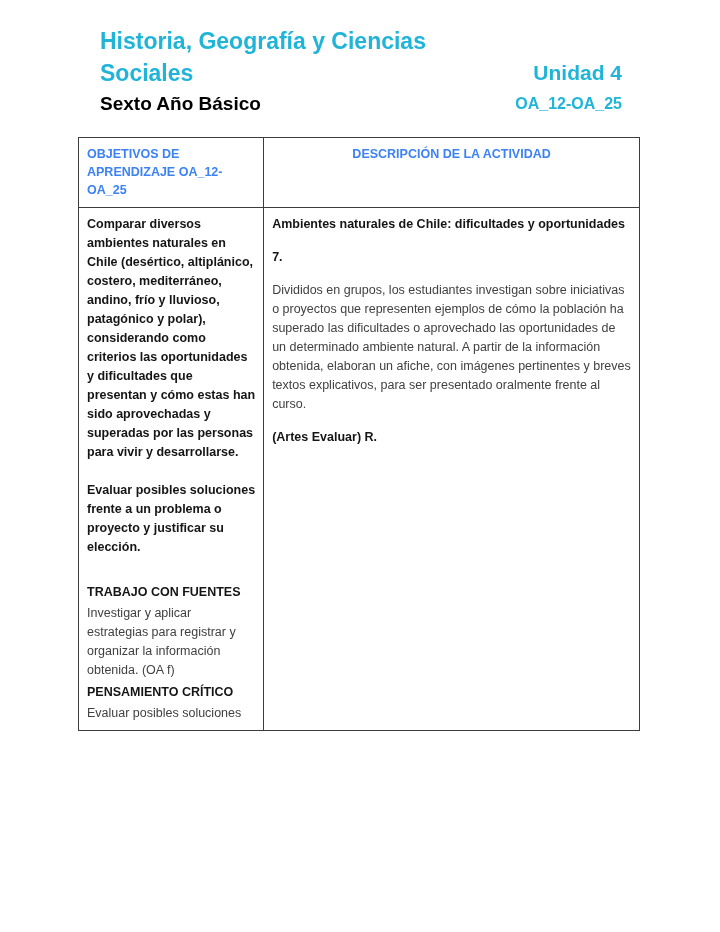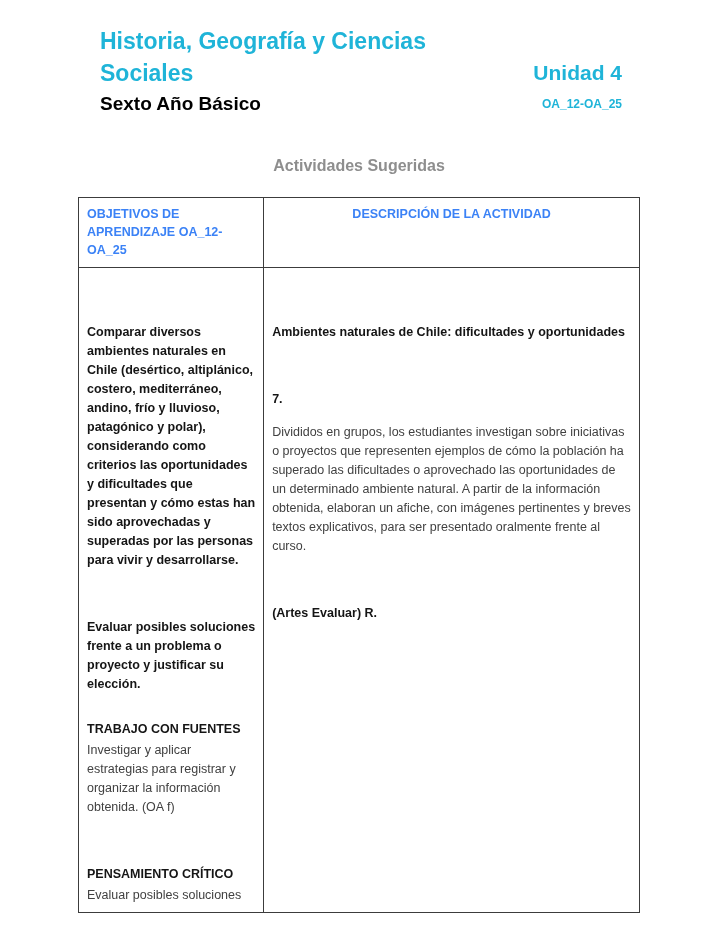--- a/index.html
+++ b/index.html
@@ -42,21 +42,21 @@
     margin-top: 4px;
     color: #000000;
   }
   .header-right {
     text-align: right;
     font-weight: bold;
     color: #1fb4d8;
     white-space: nowrap;
   }
   .unit-label { font-size: 21px; line-height: 32px; }
-  .oa-label   { font-size: 12px; line-height: 22px; margin-top: 4px; }
+  .oa-label   { font-size: 16px; line-height: 22px; margin-top: 4px; }
 
   
   .section-title {
     margin-top: 42px;
     text-align: center;
     font-size: 16px;
     font-weight: bold;
     color: #8e8e8e;
   }
 
@@ -84,21 +84,21 @@
     text-align: left;
   }
   th.col-description {
     text-align: center;
   }
   .activities-table td {
     font-size: 12.5px;
     line-height: 19px;
   }
   td p { margin: 0 0 19px 0; }
-  td .b { font-weight: bold; color: #151515; margin-top: 48px; }
+  td .b { font-weight: bold; color: #151515; }
   td .r { font-weight: normal; color: #414141; }
   td .heading { margin-bottom: 2px; }
   td .tight { margin-bottom: 3px; }
   td .gap-before { margin-top: 26px; }
   td .last { margin-bottom: 0; }
 
   .activity-cell p { margin-bottom: 14px; }
   .activity-cell .last { margin-bottom: 0; }
 </style>
 </head>
@@ -110,21 +110,20 @@
     <div class="header-left">
       <div class="doc-title">Historia, Geografía y Ciencias Sociales</div>
       <div class="doc-subtitle">Sexto Año Básico</div>
     </div>
     <div class="header-right">
       <div class="unit-label">Unidad 4</div>
       <div class="oa-label">OA_12-OA_25</div>
     </div>
   </div>
 
-  <div class="section-title">Actividades Sugeridas</div>
 
   <table class="activities-table">
     <thead>
       <tr>
         <th class="col-objectives">OBJETIVOS DE APRENDIZAJE OA_12-OA_25</th>
         <th class="col-description">DESCRIPCIÓN DE LA ACTIVIDAD</th>
       </tr>
     </thead>
     <tbody>
       <tr>

